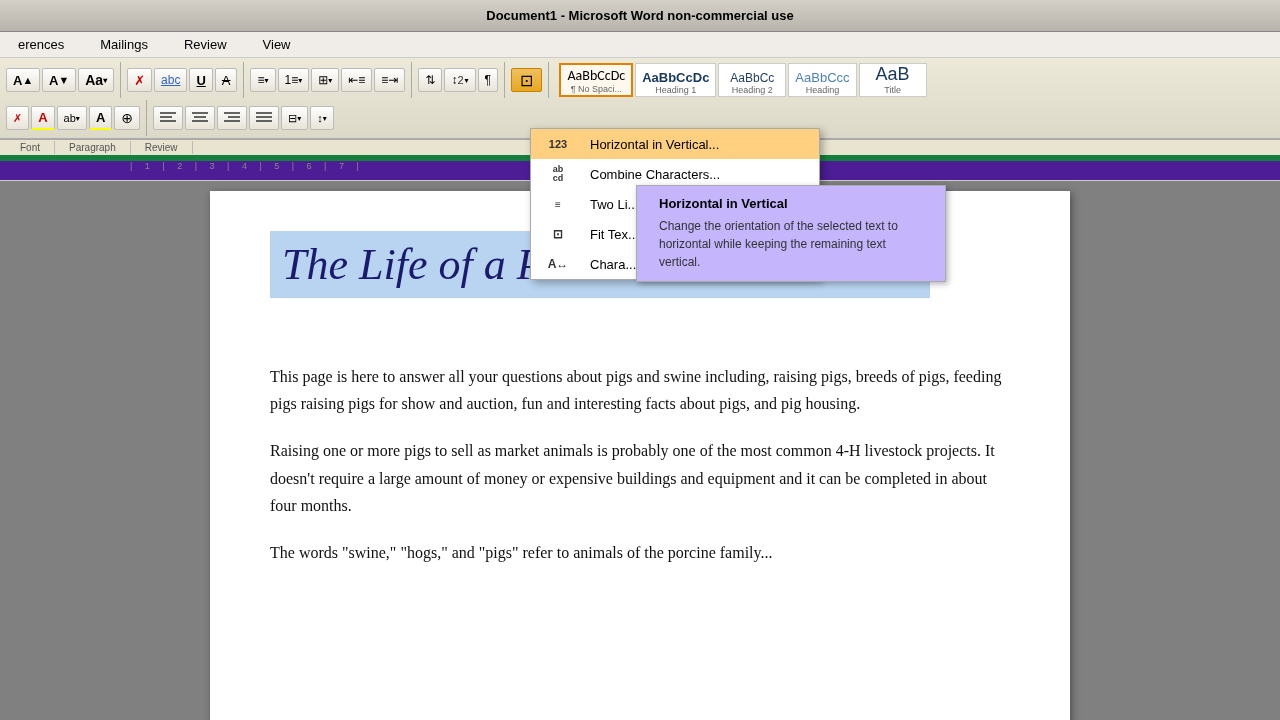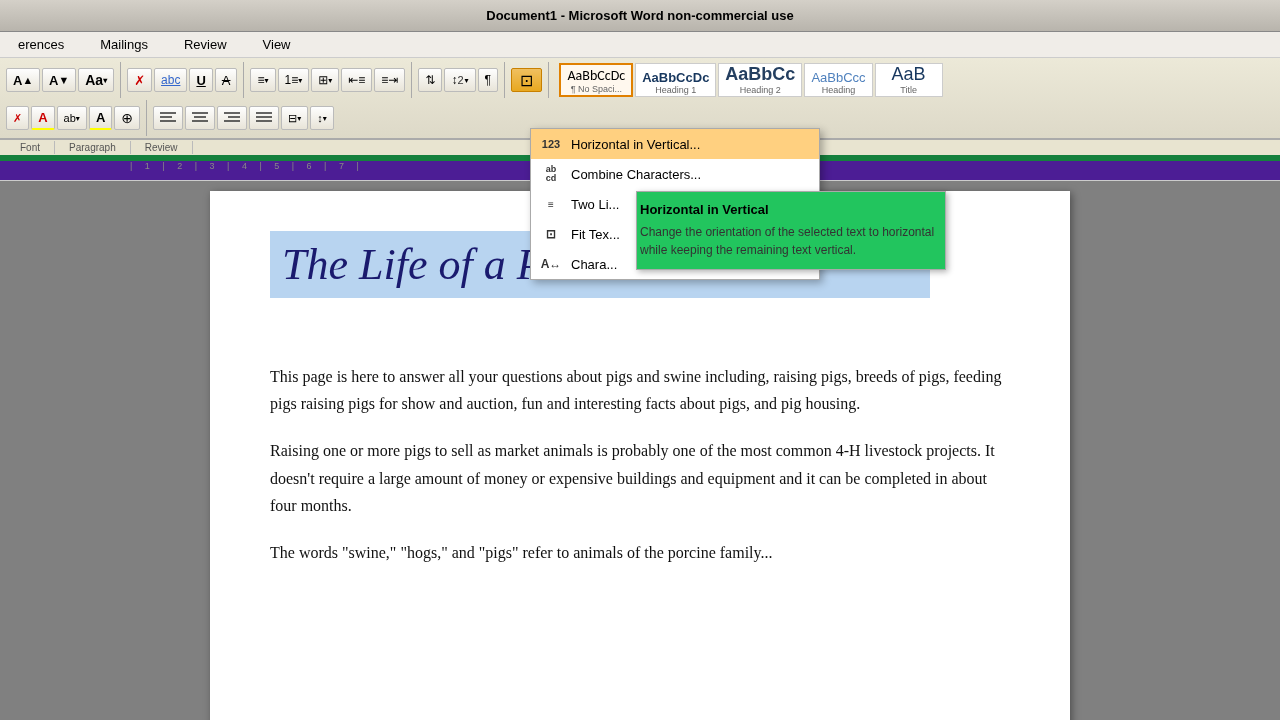--- a/index.html
+++ b/index.html
@@ -178,24 +178,24 @@
       border: 1px solid #aaa;
       box-shadow: 3px 3px 8px rgba(0,0,0,0.3);
       z-index: 100;
       width: 290px;
       top: 128px;
       left: 530px;
     }
     .dropdown-item {
       display: flex;
       align-items: center;
-      padding: 5px 10px;
+      padding: 5px 17px;
       font-size: 13px;
       cursor: pointer;
-      gap: 10px;
+      gap: 22px;
     }
     .dropdown-item.highlighted {
       background: #ffd080;
     }
     .dropdown-item-icon {
       width: 20px;
       height: 20px;
       display: flex;
       align-items: center;
       justify-content: center;
@@ -204,29 +204,28 @@
       color: #333;
       flex-shrink: 0;
     }
     .dropdown-item-text {
       font-size: 13px;
     }
 
     
     .tooltip-box {
       position: absolute;
-      background: #22c55e;
+      background: #c4b5fd;
       border: 1px solid #aaa;
       box-shadow: 2px 2px 6px rgba(0,0,0,0.3);
-      padding: 10px 3px;
+      padding: 10px 22px;
       width: 310px;
       top: 185px;
       left: 636px;
       z-index: 101;
-      margin-top: 6px;
     }
     .tooltip-title {
       font-size: 13px;
       font-weight: bold;
       color: #000;
       margin-bottom: 6px;
     }
     .tooltip-desc {
       font-size: 12px;
       color: #333;
@@ -304,21 +303,21 @@
     <div class="styles-gallery">
       <div class="style-item active">
         <span class="style-item-text" style="font-family:Calibri,Arial;font-size:14px;">AaBbCcDc</span>
         <span class="style-label">¶ No Spaci...</span>
       </div>
       <div class="style-item">
         <span class="style-item-text" style="font-size:13px;color:#17375e;font-weight:bold;">AaBbCcDc</span>
         <span class="style-label">Heading 1</span>
       </div>
       <div class="style-item">
-        <span class="style-item-text" style="font-size:18px;color:#243f60;font-weight:bold;">AaBbCc</span>
+        <span class="style-item-text" style="font-size:12px;color:#243f60;font-weight:normal;">AaBbCc</span>
         <span class="style-label">Heading 2</span>
       </div>
       <div class="style-item">
         <span class="style-item-text" style="font-size:13px;color:#4f81bd;">AaBbCcc</span>
         <span class="style-label">Heading</span>
       </div>
       <div class="style-item">
         <span class="style-item-text" style="font-size:18px;color:#17375e;">AaB</span>
         <span class="style-label">Title</span>
       </div>

